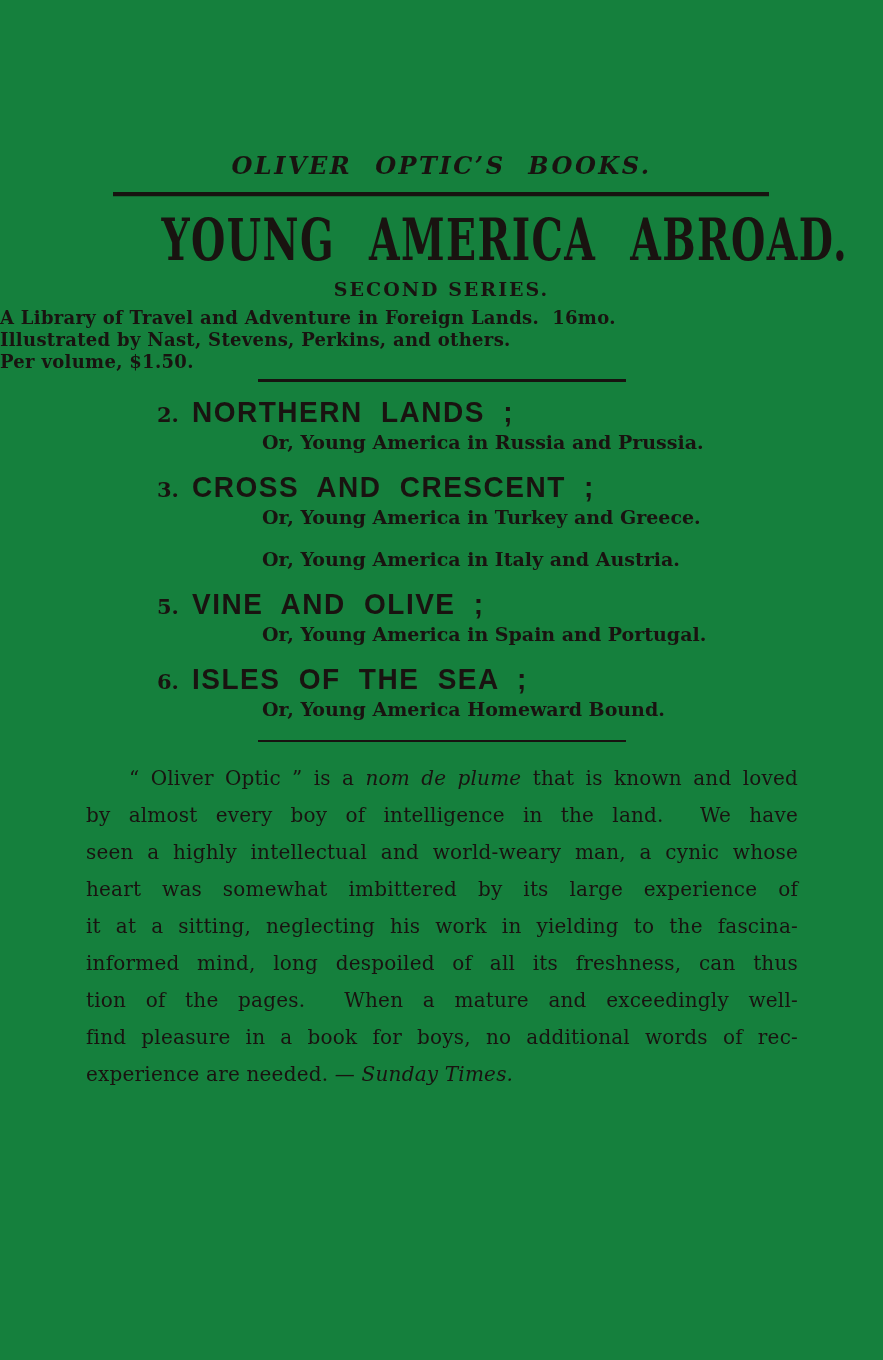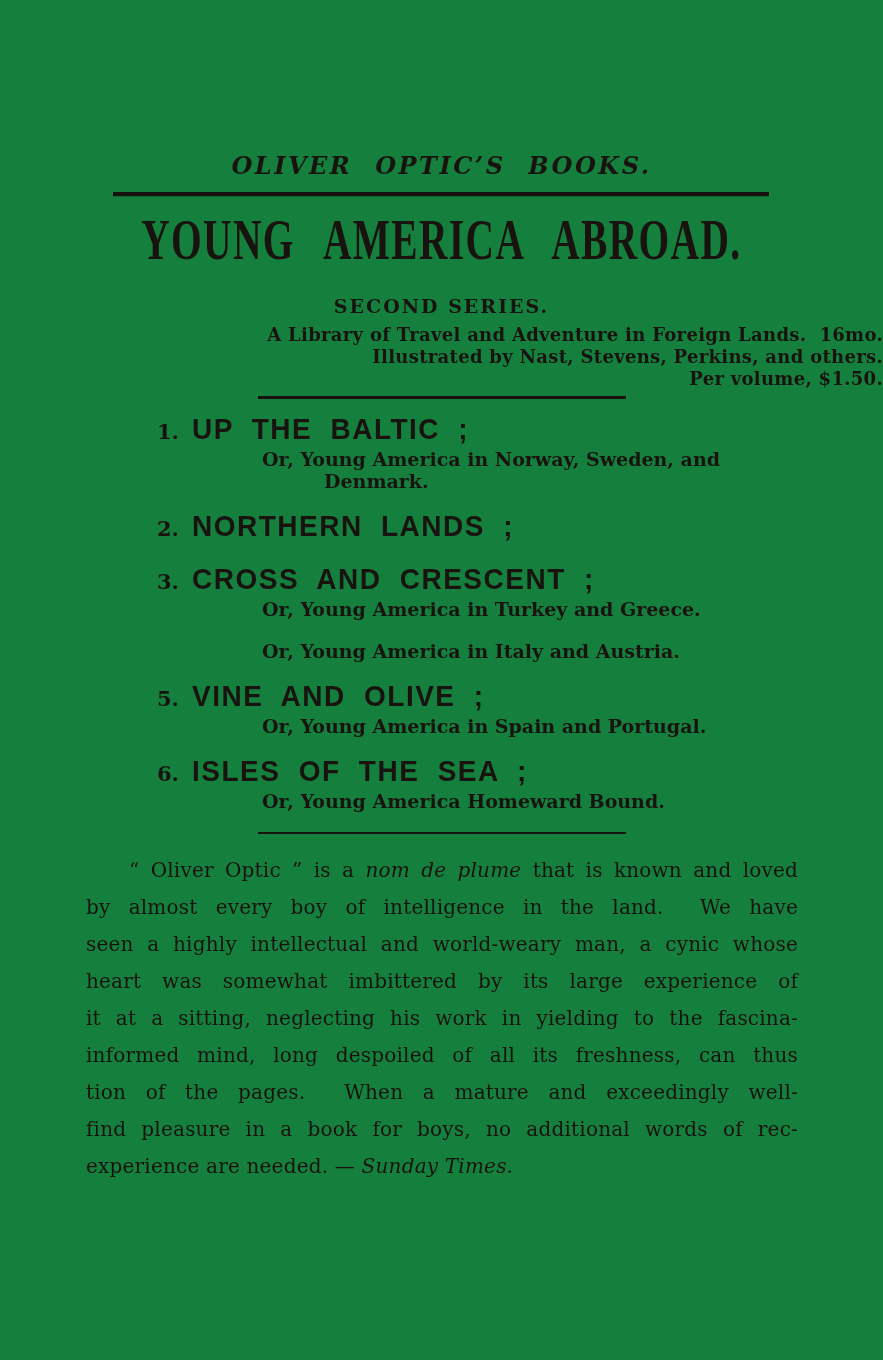--- a/index.html
+++ b/index.html
@@ -27,43 +27,42 @@
     background: #171310;
     width: 656px;
     margin: 13px 0 0 113px;
     box-shadow: 0 1px 0 rgba(23,19,16,0.25);
   }
   .title-row {
     margin-top: 15px;
     text-align: center;
     height: 58px;
     white-space: nowrap;
-    font-family: Liberation Serif, serif;
   }
   .series-title {
     display: inline-block;
     transform: scaleX(0.68);
     transform-origin: 50% 50%;
     font-weight: bold;
     font-size: 58px;
     line-height: 58px;
     letter-spacing: 2px;
     word-spacing: 28px;
   }
   .series-subtitle {
-    margin-top: 26px;
+    margin-top: 9px;
     text-align: center;
     font-weight: bold;
     font-size: 19px;
     line-height: 22px;
     letter-spacing: 2px;
   }
   .series-desc {
     margin-top: 7px;
-    text-align: right;
+    text-align: left;
     font-weight: bold;
     font-size: 18px;
     line-height: 22px;
     letter-spacing: 0.3px;
   }
   .rule-short {
     height: 3px;
     background: #171310;
     width: 368px;
     margin: 6px auto 0 auto;
@@ -131,32 +130,26 @@
   <div class="series-desc">
     <div>A Library of Travel and Adventure in Foreign Lands.&nbsp; 16mo.</div>
     <div>Illustrated by Nast, Stevens, Perkins, and others.</div>
     <div>Per volume, $1.50.</div>
   </div>
 
   <div class="rule-short"></div>
 
   <div class="book-list">
 
-    <div class="book-item">
-      <div class="book-head">
-        <span class="book-number">1.</span><span class="book-title">UP THE BALTIC ;</span>
-      </div>
-      <div class="book-subtitle">Or, Young America in Norway, Sweden, and
-Denmark.</div>
-    </div>
 
     <div class="book-item">
       <div class="book-head">
         <span class="book-number">2.</span><span class="book-title">NORTHERN LANDS ;</span>
       </div>
+      <div class="book-subtitle">Or, Young America in Russia and Prussia.</div>
     </div>
 
     <div class="book-item">
       <div class="book-head">
         <span class="book-number">3.</span><span class="book-title">CROSS AND CRESCENT ;</span>
       </div>
       <div class="book-subtitle">Or, Young America in Turkey and Greece.</div>
     </div>
 
     <div class="book-item">

